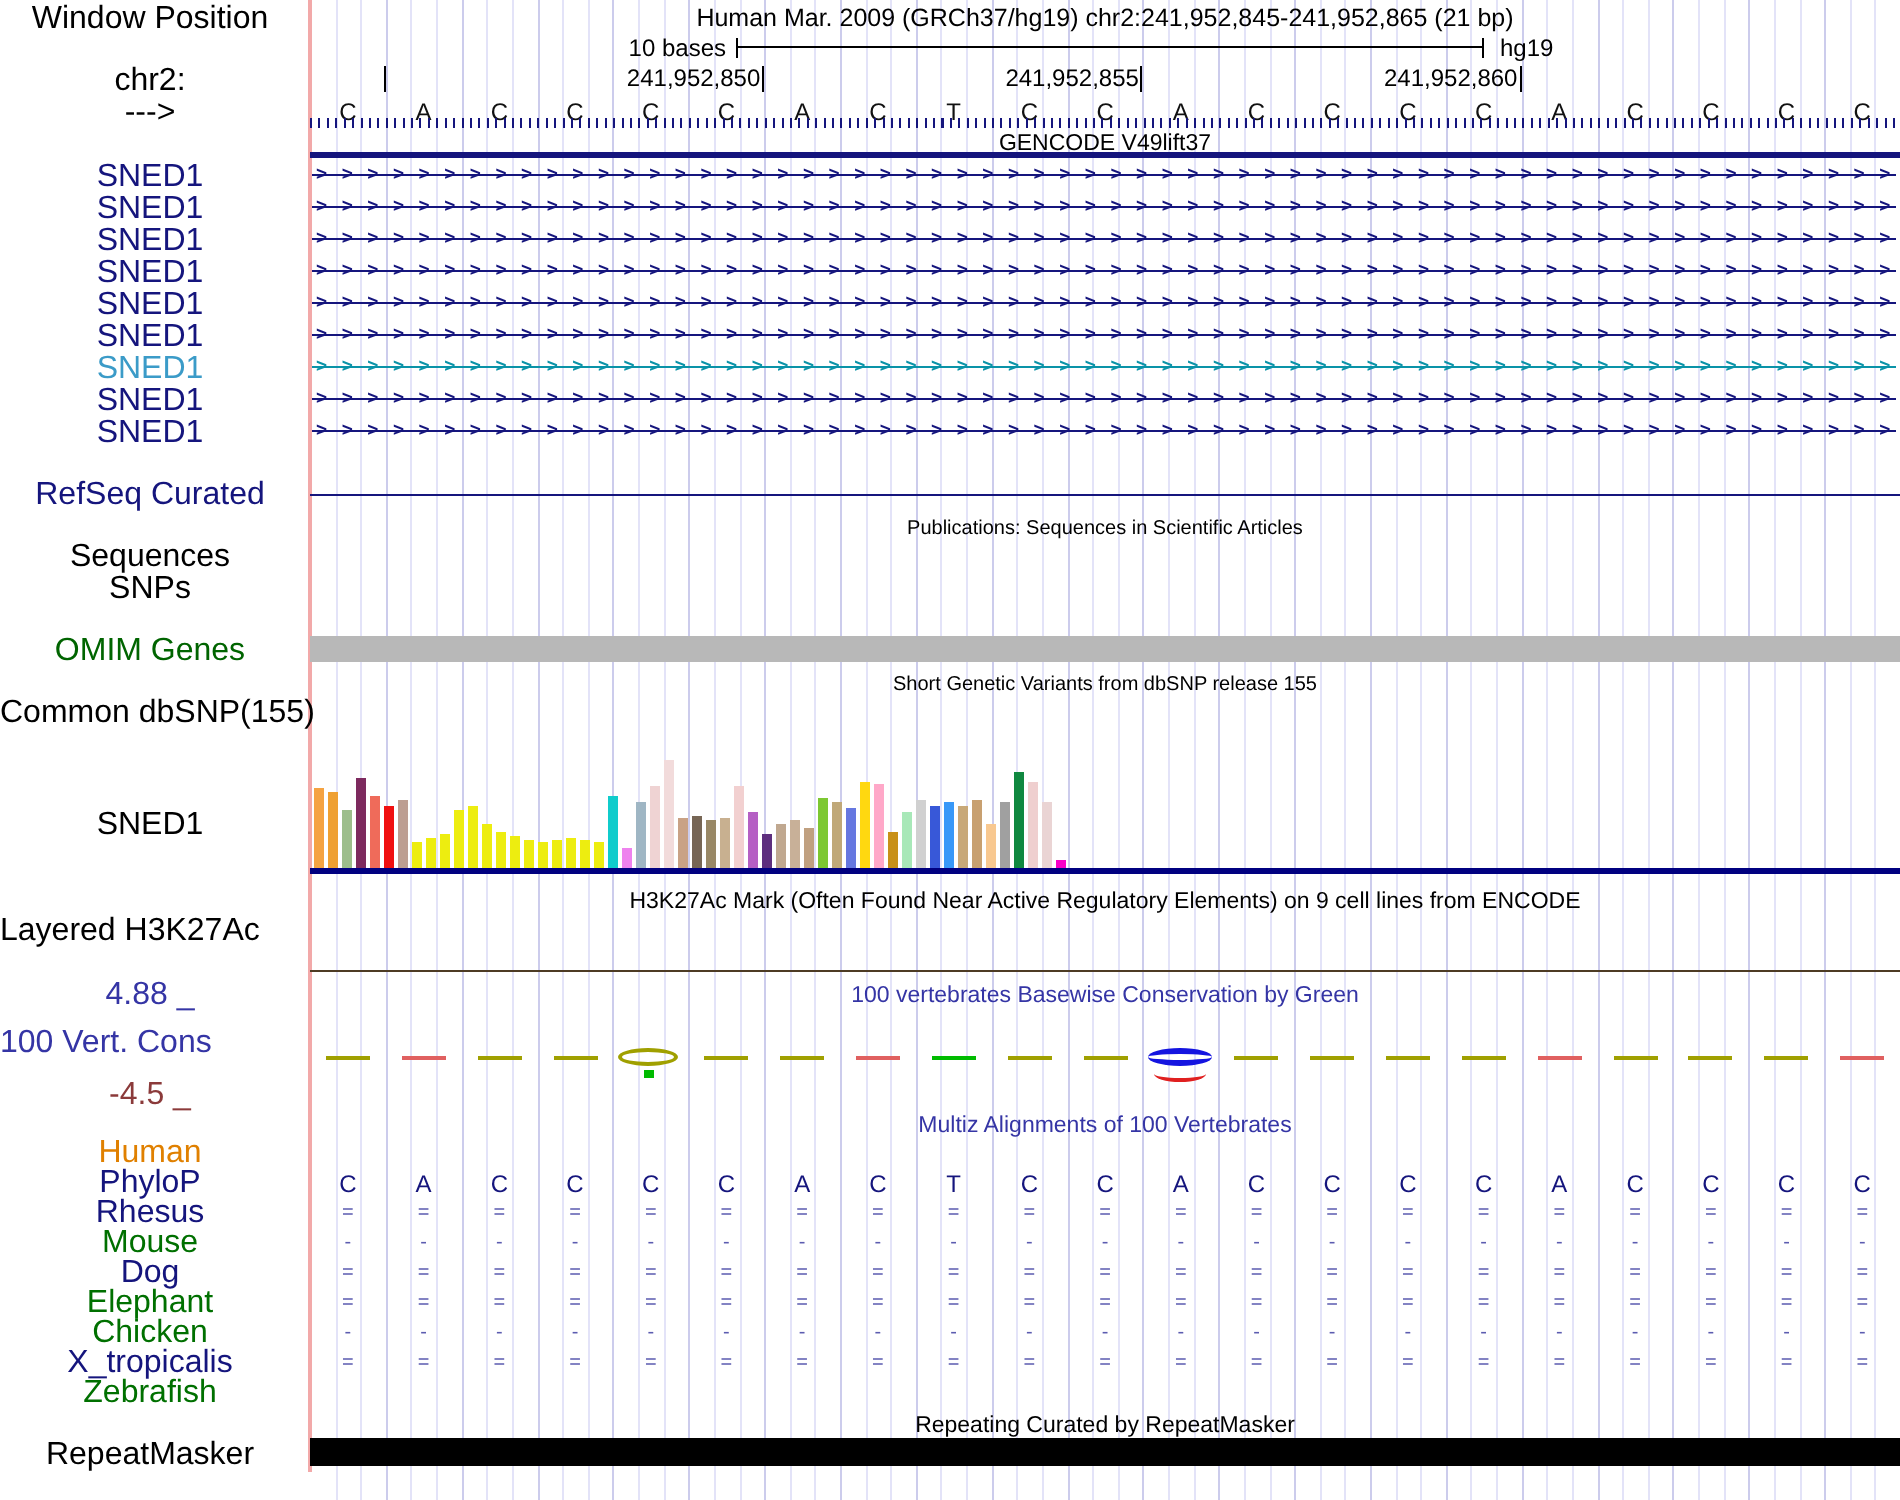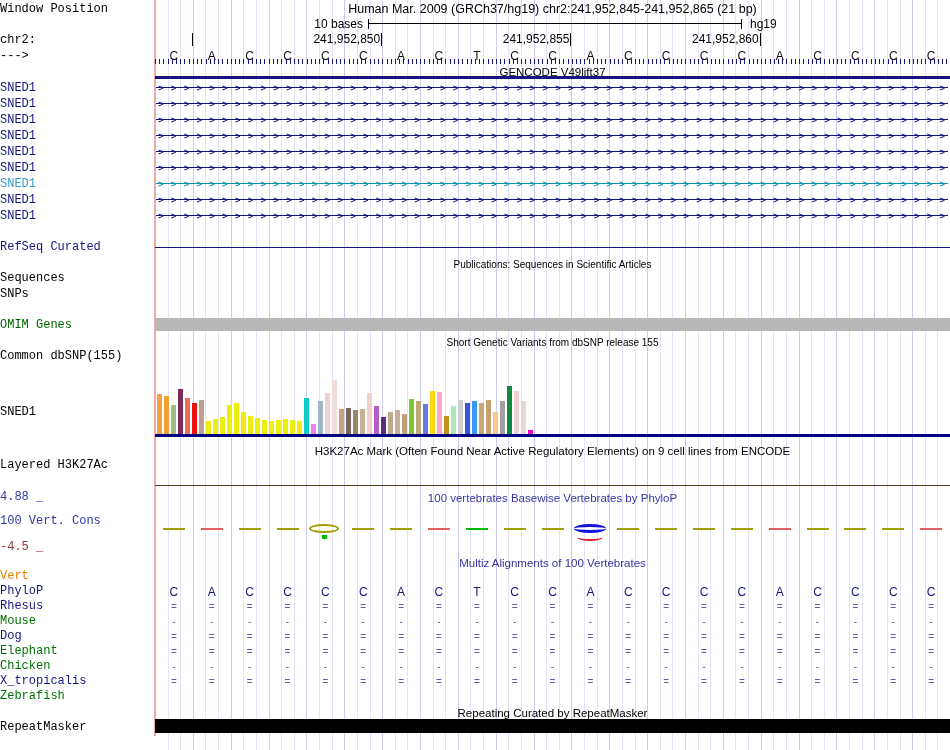--- a/index.html
+++ b/index.html
@@ -1,22 +1,22 @@
 <!DOCTYPE html>
 <html><head>
 <meta charset="utf-8">
 <style>
   html,body{margin:0;padding:0;background:#fff;}
   .page{position:relative;width:950px;height:750px;background:#fff;overflow:hidden;
         font-family:"Liberation Sans",sans-serif;color:#000;}
   .abs{position:absolute;}
   .gridline{position:absolute;top:0;bottom:0;width:1px;}
   .pink-divider{position:absolute;top:0;height:736px;left:154px;width:2px;background:#f2a9a9;}
-  .gutter-label{position:absolute;left:0;width:150px;text-align:left;font-size:12px;
-                line-height:13px;white-space:nowrap;font-family:Liberation Mono, monospace;}
+  .gutter-label{position:absolute;left:0;width:150px;text-align:center;font-size:16px;
+                line-height:13px;white-space:nowrap;}
   .track-title{position:absolute;left:155px;width:795px;text-align:center;font-size:11.5px;
                line-height:12px;white-space:nowrap;}
   .small-title{font-size:10px;}
   .hline{position:absolute;left:155px;width:795px;}
   .cells{position:absolute;left:155px;width:795px;display:flex;}
   .cells span{flex:1 1 0;text-align:center;}
   .seq-cells span{font-size:12px;line-height:14px;color:#111;}
   .gene-row{position:absolute;left:156px;width:792px;height:16px;display:flex;
             justify-content:space-between;padding:0 2px;box-sizing:border-box;}
   .gene-row span{font-size:9.5px;line-height:16px;font-weight:bold;}
@@ -804,21 +804,21 @@
       <div style="height: 33px; background: rgb(234, 212, 212);"></div>
       <div style="height: 4px; background: rgb(248, 0, 200);"></div>
     </div>
   <div class="hline" style="top:434px;height:3px;background:#000080"></div>
 
   <div class="track-title" style="top:445px">H3K27Ac Mark (Often Found Near Active Regulatory Elements) on 9 cell lines from ENCODE</div>
   <div class="gutter-label" style="top:459px;padding-right:36px;box-sizing:border-box">Layered H3K27Ac</div>
   <div class="hline" style="top:485px;height:1px;background:#4d3b24"></div>
 
   <div class="gutter-label" style="top:491px;color:#3535a5">4.88 _</div>
-  <div class="track-title" style="top:492px;color:#3535a5">100 vertebrates Basewise Vertebrates by PhyloP</div>
+  <div class="track-title" style="top:492px;color:#3535a5">100 vertebrates Basewise Conservation by Green</div>
   <div class="gutter-label" style="top:515px;color:#3535a5;padding-right:56px;box-sizing:border-box">100 Vert. Cons</div>
   <div class="gutter-label" style="top:541px;color:#8b3a3a">-4.5 _</div>
   <div id="cons-marks">
       <div class="cons-mark" style="left: 162.929px; top: 528px; width: 22px; height: 2px; background: rgb(160, 160, 0);"></div>
       <div class="cons-mark" style="left: 200.786px; top: 528px; width: 22px; height: 2px; background: rgb(224, 96, 96);"></div>
       <div class="cons-mark" style="left: 238.643px; top: 528px; width: 22px; height: 2px; background: rgb(160, 160, 0);"></div>
       <div class="cons-mark" style="left: 276.5px; top: 528px; width: 22px; height: 2px; background: rgb(160, 160, 0);"></div>
       <div class="cons-mark" style="left: 309.357px; top: 524px; width: 30px; height: 9px; border: 2px solid rgb(160, 160, 0); border-radius: 50%; box-sizing: border-box;"></div>
       <div class="cons-mark" style="left: 322.357px; top: 535px; width: 5px; height: 4px; background: rgb(0, 187, 0);"></div>
       <div class="cons-mark" style="left: 352.214px; top: 528px; width: 22px; height: 2px; background: rgb(160, 160, 0);"></div>
@@ -835,21 +835,21 @@
       <div class="cons-mark" style="left: 730.786px; top: 528px; width: 22px; height: 2px; background: rgb(160, 160, 0);"></div>
       <div class="cons-mark" style="left: 768.643px; top: 528px; width: 22px; height: 2px; background: rgb(224, 96, 96);"></div>
       <div class="cons-mark" style="left: 806.5px; top: 528px; width: 22px; height: 2px; background: rgb(160, 160, 0);"></div>
       <div class="cons-mark" style="left: 844.357px; top: 528px; width: 22px; height: 2px; background: rgb(160, 160, 0);"></div>
       <div class="cons-mark" style="left: 882.214px; top: 528px; width: 22px; height: 2px; background: rgb(160, 160, 0);"></div>
       <div class="cons-mark" style="left: 920.071px; top: 528px; width: 22px; height: 2px; background: rgb(224, 96, 96);"></div>
     </div>
 
   <div class="track-title" style="top:557px;color:#3535a5">Multiz Alignments of 100 Vertebrates</div>
   <div id="multiz-rows">
-      <div class="gutter-label" style="top: 570px; color: rgb(224, 128, 0);">Vert</div>
+      <div class="gutter-label" style="top: 570px; color: rgb(224, 128, 0);">Human</div>
       <div class="gutter-label" style="top: 585px; color: rgb(21, 21, 125);">PhyloP</div>
       <div class="cells multiz-cells" style="top: 585px;">
         <span style="font-size: 12px; color: rgb(21, 21, 125);">C</span>
         <span style="font-size: 12px; color: rgb(21, 21, 125);">A</span>
         <span style="font-size: 12px; color: rgb(21, 21, 125);">C</span>
         <span style="font-size: 12px; color: rgb(21, 21, 125);">C</span>
         <span style="font-size: 12px; color: rgb(21, 21, 125);">C</span>
         <span style="font-size: 12px; color: rgb(21, 21, 125);">C</span>
         <span style="font-size: 12px; color: rgb(21, 21, 125);">A</span>
         <span style="font-size: 12px; color: rgb(21, 21, 125);">C</span>

